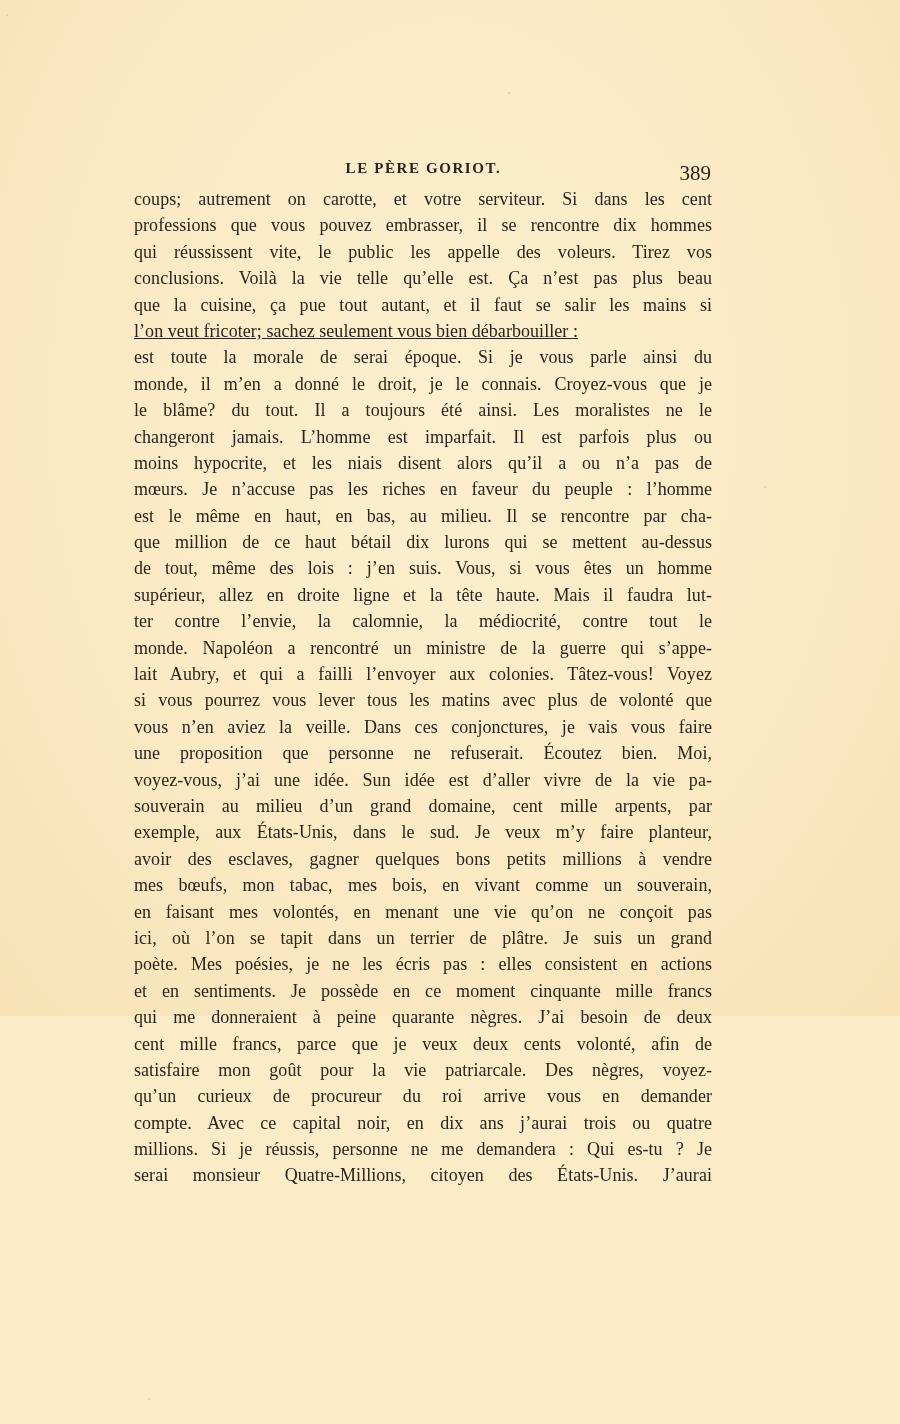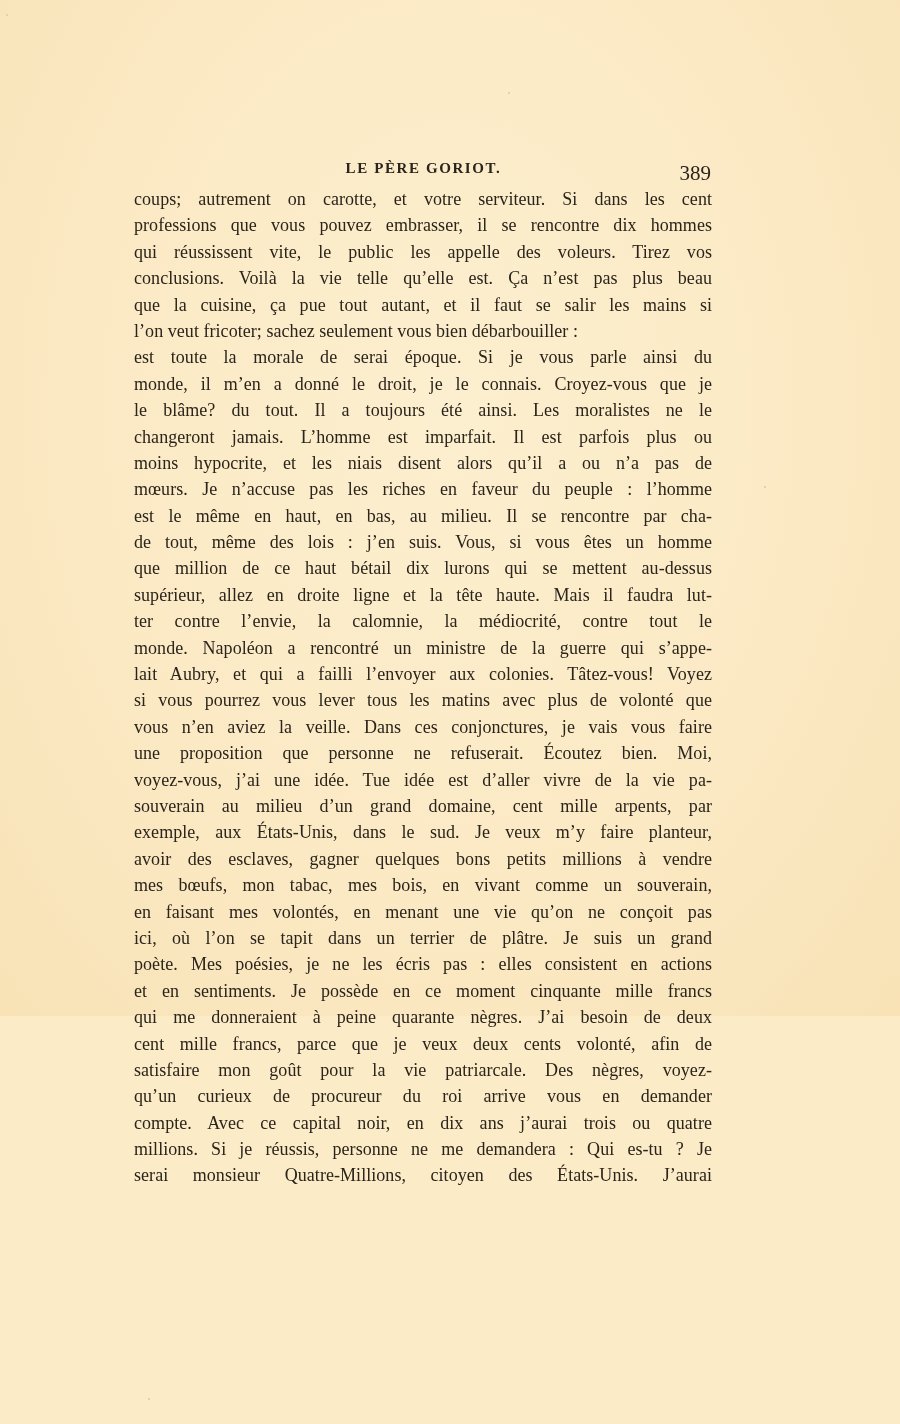--- a/index.html
+++ b/index.html
@@ -57,20 +57,21 @@
       height: 26.4px;
       line-height: 26.4px;
       font-size: 18px;
       white-space: nowrap;
       text-align: justify;
       text-align-last: justify;
       letter-spacing: 0.05px;
     }
     .line.last-partial {
       text-align-last: left;
+      text-decoration: underline;
     }
     .speck {
       position: absolute;
       width: 2px; height: 2px;
       background: #d9b98a;
       border-radius: 50%;
       opacity: 0.7;
     }
   </style>
 </head>
@@ -89,30 +90,30 @@
       <div class="line">conclusions. Voilà la vie telle qu’elle est. Ça n’est pas plus beau</div>
       <div class="line">que la cuisine, ça pue tout autant, et il faut se salir les mains si</div>
       <div class="line last-partial">l’on veut fricoter; sachez seulement vous bien débarbouiller :</div>
       <div class="line">est toute la morale de serai époque. Si je vous parle ainsi du</div>
       <div class="line">monde, il m’en a donné le droit, je le connais. Croyez-vous que je</div>
       <div class="line">le blâme? du tout. Il a toujours été ainsi. Les moralistes ne le</div>
       <div class="line">changeront jamais. L’homme est imparfait. Il est parfois plus ou</div>
       <div class="line">moins hypocrite, et les niais disent alors qu’il a ou n’a pas de</div>
       <div class="line">mœurs. Je n’accuse pas les riches en faveur du peuple : l’homme</div>
       <div class="line">est le même en haut, en bas, au milieu. Il se rencontre par cha-</div>
+      <div class="line">que million de ce haut bétail dix lurons qui se mettent au-dessus</div>
       <div class="line">de tout, même des lois : j’en suis. Vous, si vous êtes un homme</div>
-      <div class="line">que million de ce haut bétail dix lurons qui se mettent au-dessus</div>
       <div class="line">supérieur, allez en droite ligne et la tête haute. Mais il faudra lut-</div>
       <div class="line">ter contre l’envie, la calomnie, la médiocrité, contre tout le</div>
       <div class="line">monde. Napoléon a rencontré un ministre de la guerre qui s’appe-</div>
       <div class="line">lait Aubry, et qui a failli l’envoyer aux colonies. Tâtez-vous! Voyez</div>
       <div class="line">si vous pourrez vous lever tous les matins avec plus de volonté que</div>
       <div class="line">vous n’en aviez la veille. Dans ces conjonctures, je vais vous faire</div>
       <div class="line">une proposition que personne ne refuserait. Écoutez bien. Moi,</div>
-      <div class="line">voyez-vous, j’ai une idée. Tue idée est d’aller vivre de la vie pa-</div>
+      <div class="line">voyez-vous, j’ai une idée. Sun idée est d’aller vivre de la vie pa-</div>
       <div class="line">souverain au milieu d’un grand domaine, cent mille arpents, par</div>
       <div class="line">exemple, aux États-Unis, dans le sud. Je veux m’y faire planteur,</div>
       <div class="line">avoir des esclaves, gagner quelques bons petits millions à vendre</div>
       <div class="line">mes bœufs, mon tabac, mes bois, en vivant comme un souverain,</div>
       <div class="line">en faisant mes volontés, en menant une vie qu’on ne conçoit pas</div>
       <div class="line">ici, où l’on se tapit dans un terrier de plâtre. Je suis un grand</div>
       <div class="line">poète. Mes poésies, je ne les écris pas : elles consistent en actions</div>
       <div class="line">et en sentiments. Je possède en ce moment cinquante mille francs</div>
       <div class="line">qui me donneraient à peine quarante nègres. J’ai besoin de deux</div>
       <div class="line">cent mille francs, parce que je veux deux cents volonté, afin de</div>

